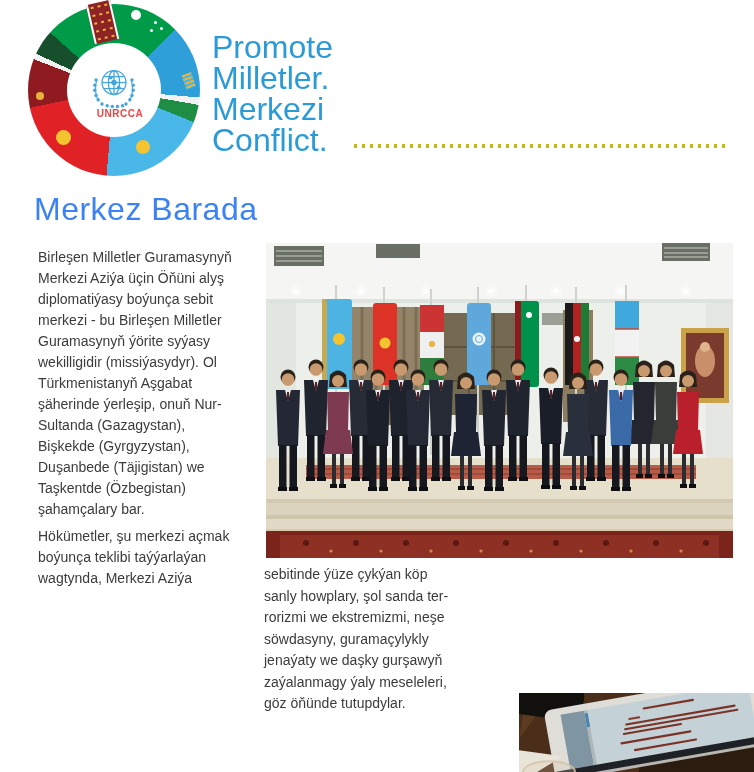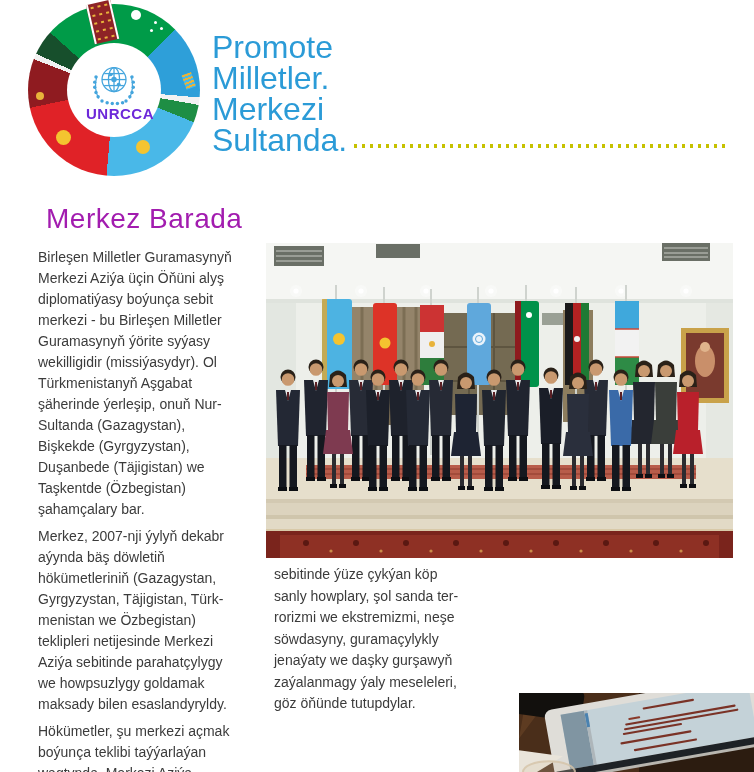--- a/index.html
+++ b/index.html
@@ -34,41 +34,41 @@
     background-size:7px 8px;border-left:2px solid #fff;border-right:2px solid #fff;
   }
   .crescent{position:absolute;left:60%;top:3.5%;width:10px;height:10px;border-radius:50%;background:#fff;}
   .uz-stars{position:absolute;left:73%;top:10%;width:3px;height:3px;border-radius:50%;background:#fff;
     box-shadow:6px 6px 0 #fff,-4px 8px 0 #fff;}
   .kz-band{position:absolute;left:89%;top:42%;width:9%;height:6%;transform:rotate(70deg);
     background:repeating-linear-gradient(90deg,#E8B33A 0 2px,#49B8E8 2px 4px);}
   .kz-sun{position:absolute;left:63%;top:79%;width:14px;height:14px;border-radius:50%;background:#F4C430;}
   .kg-sun{position:absolute;left:16%;top:73%;width:15px;height:15px;border-radius:50%;background:#F4C430;}
   .tj-crown{position:absolute;left:4.5%;top:51%;width:8px;height:8px;border-radius:50%;background:#E8B33A;}
-  .logo-text{font-size:15px;font-weight:bold;color:#6d28d9;letter-spacing:.5px;margin-top:-2px;margin-left:12px;}
+  .logo-text{font-size:10px;font-weight:bold;color:#ef4444;letter-spacing:.5px;margin-top:-2px;margin-left:12px;}
   .tagline{
     position:absolute;left:212px;top:32px;margin:0;
     font-size:32px;line-height:31px;font-weight:400;color:#2B9BD7;
   }
   .tagline span{display:block;}
   .dotted{
     position:absolute;left:354px;top:144px;width:374px;height:4px;
     background:repeating-linear-gradient(90deg,#C6C100 0 3px,transparent 3px 8px);
   }
   
   .page-title{
-    position:absolute;left:34px;top:191px;margin:12px;
-    font-size:28px;font-weight:400;letter-spacing:.5px;color:#a21caf;
+    position:absolute;left:34px;top:191px;margin:0;
+    font-size:32px;font-weight:400;letter-spacing:.5px;color:#3b82f6;
   }
   
   .col-left{position:absolute;left:38px;top:247px;width:250px;}
   .col-left p, .col-mid p{
     margin:0 0 6px 0;font-size:14px;line-height:21px;color:#3b3b3b;white-space:pre-line;
   }
-  .col-mid{position:absolute;left:274px;top:564px;width:250px;}
+  .col-mid{position:absolute;left:264px;top:564px;width:250px;}
   .col-mid p{line-height:21.5px;}
   
   .photo{position:absolute;left:266px;top:243px;width:467px;height:315px;margin:0;}
   .tablet{position:absolute;left:519px;top:693px;width:235px;height:79px;margin:0;}
   figure svg{display:block;width:100%;height:100%;}
 </style>
 </head>
 <body>
 
 <div>
@@ -123,21 +123,21 @@
           </svg>
           <div class="logo-text">UNRCCA</div>
         </div>
       </div>
     </div>
 
     <h1 class="tagline">
       <span>Promote</span>
       <span>Milletler.</span>
       <span>Merkezi</span>
-      <span>Sultanda.</span>
+      <span>Conflict.</span>
     </h1>
     <div class="dotted"></div>
   </header>
 
   <h2 class="page-title">Merkez Barada</h2>
 
   <main>
     <div class="col-left">
       <p>Birleşen Milletler Guramasynyň
 Merkezi Aziýa üçin Öňüni alyş
@@ -145,29 +145,20 @@
 merkezi - bu Birleşen Milletler
 Guramasynyň ýörite syýasy
 wekilligidir (missiýasydyr). Ol
 Türkmenistanyň Aşgabat
 şäherinde ýerleşip, onuň Nur-
 Sultanda (Gazagystan),
 Bişkekde (Gyrgyzystan),
 Duşanbede (Täjigistan) we
 Taşkentde (Özbegistan)
 şahamçalary bar.</p>
-      <p>Merkez, 2007-nji ýylyň dekabr
-aýynda bäş döwletiň
-hökümetleriniň (Gazagystan,
-Gyrgyzystan, Täjigistan, Türk-
-menistan we Özbegistan)
-teklipleri netijesinde Merkezi
-Aziýa sebitinde parahatçylygy
-we howpsuzlygy goldamak
-maksady bilen esaslandyryldy.</p>
       <p>Hökümetler, şu merkezi açmak
 boýunça teklibi taýýarlaýan
 wagtynda, Merkezi Aziýa</p>
     </div>
 
     <figure class="photo">
       <svg viewBox="0 0 467 315" preserveAspectRatio="none">
 
         <rect x="0" y="0" width="467" height="315" fill="#EDEFEA"></rect>
         <rect x="0" y="0" width="467" height="58" fill="#F5F6F3"></rect>

